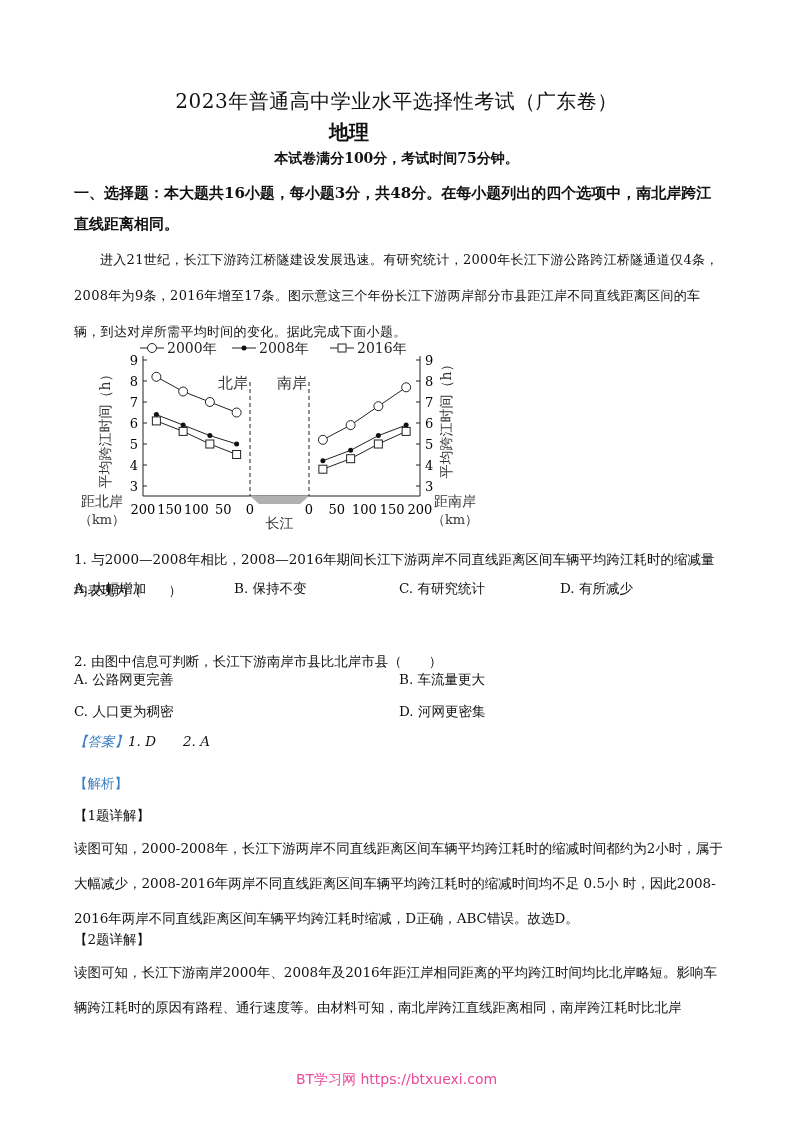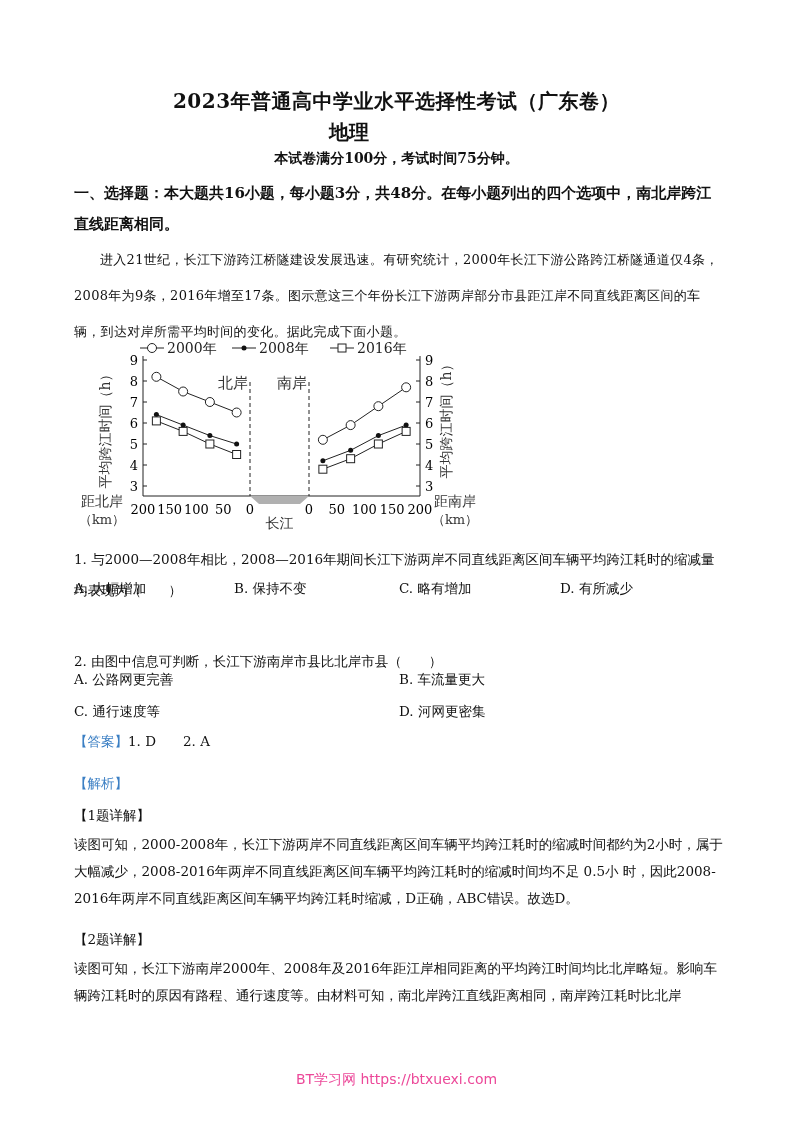--- a/index.html
+++ b/index.html
@@ -1,37 +1,37 @@
 <!DOCTYPE html>
 <html><head>
 <meta charset="utf-8">
 <style>
   html, body { margin: 0; padding: 0; background: #ffffff; }
   body { width: 793px; height: 1122px; position: relative; overflow: hidden;
          font-family: "DejaVu Serif", "Liberation Serif", serif; color: #111; }
   .title { position: absolute; left: 0; width: 793px; top: 88px; text-align: center;
-           font-size: 20px; font-weight: bold; letter-spacing: 0.5px; }
+           font-size: 20px; font-weight: normal; letter-spacing: 0.5px; }
   .subject { position: absolute; left: 0; width: 698px; top: 119px; text-align: center;
              font-size: 20px; font-weight: bold; }
   .meta { position: absolute; left: 0; width: 793px; top: 150px; text-align: center;
           font-size: 14px; font-weight: bold; }
   .section { position: absolute; left: 74px; width: 650px; top: 178px; font-size: 15px;
              font-weight: bold; line-height: 31px; }
   .material { position: absolute; left: 74px; width: 650px; top: 242px; font-size: 13px;
               line-height: 36px; text-indent: 26px; letter-spacing: 0.3px; }
   .chart { position: absolute; left: 70px; top: 336px; }
   .q { position: absolute; left: 74px; font-size: 13.5px; }
   .q-stem { width: 650px; line-height: 31px; }
   .opt-row { position: absolute; left: 74px; width: 650px; font-size: 13.5px; height: 20px; }
   .opt { position: absolute; top: 0; }
   .tag-blue { color: #3b7fc4; }
-  .answer { position: absolute; left: 74px; top: 733px; font-size: 13.5px; }
+  .answer { position: absolute; left: 74px; top: 733px; font-size: 13.5px; font-style: italic; }
   .jiexi { position: absolute; left: 74px; top: 775px; font-size: 13.5px; }
   .detail-head { position: absolute; left: 74px; font-size: 13.5px; }
-  .para { position: absolute; left: 74px; width: 650px; font-size: 13.5px; line-height: 27px; }
+  .para { position: absolute; left: 74px; width: 650px; font-size: 13.5px; line-height: 35px; }
   .footer { position: absolute; left: 0; width: 793px; top: 1071px; text-align: center;
             font-family: "DejaVu Sans", "Liberation Sans", sans-serif; font-size: 14px; color: #ec4899; }
   svg text { font-family: "DejaVu Serif", "Liberation Serif", serif; }
 </style>
 </head>
 <body>
 
 <div class="title">2023年普通高中学业水平选择性考试（广东卷）</div>
 <div class="subject">地理</div>
 <div class="meta">本试卷满分100分，考试时间75分钟。</div>
@@ -132,31 +132,31 @@
       <line x1="330" y1="348" x2="354" y2="348" stroke="#222"></line>
       <rect x="338" y="344" width="8" height="8" fill="#fff" stroke="#222" stroke-width="1"></rect>
       <text x="357" y="353" font-size="14" fill="#222">2016年</text>
     </svg>
 </div>
 
 <div class="q q-stem" style="top:544px;">1. 与2000—2008年相比，2008—2016年期间长江下游两岸不同直线距离区间车辆平均跨江耗时的缩减量均表现为（　　）</div>
 <div class="opt-row" style="top:580px;">
   <span class="opt" style="left:0px;">A. 大幅增加</span>
   <span class="opt" style="left:160px;">B. 保持不变</span>
-  <span class="opt" style="left:325px;">C. 略有增加</span>
+  <span class="opt" style="left:325px;">C. 有研究统计</span>
   <span class="opt" style="left:486px;">D. 有所减少</span>
 </div>
 
 <div class="q" style="top:640px;margin-top:13px;">2. 由图中信息可判断，长江下游南岸市县比北岸市县（　　）</div>
 <div class="opt-row" style="top:671px;">
   <span class="opt" style="left:0px;">A. 公路网更完善</span>
   <span class="opt" style="left:325px;">B. 车流量更大</span>
 </div>
 <div class="opt-row" style="top:703px;">
-  <span class="opt" style="left:0px;">C. 通行速度等</span>
+  <span class="opt" style="left:0px;">C. 人口更为稠密</span>
   <span class="opt" style="left:325px;">D. 河网更密集</span>
 </div>
 
 <div class="answer">
   <span class="tag-blue">【答案】</span><span>1. D　　2. A</span>
 </div>
 
 <div class="jiexi tag-blue">【解析】</div>
 
 <div class="detail-head" style="top:807px;">【1题详解】</div>

